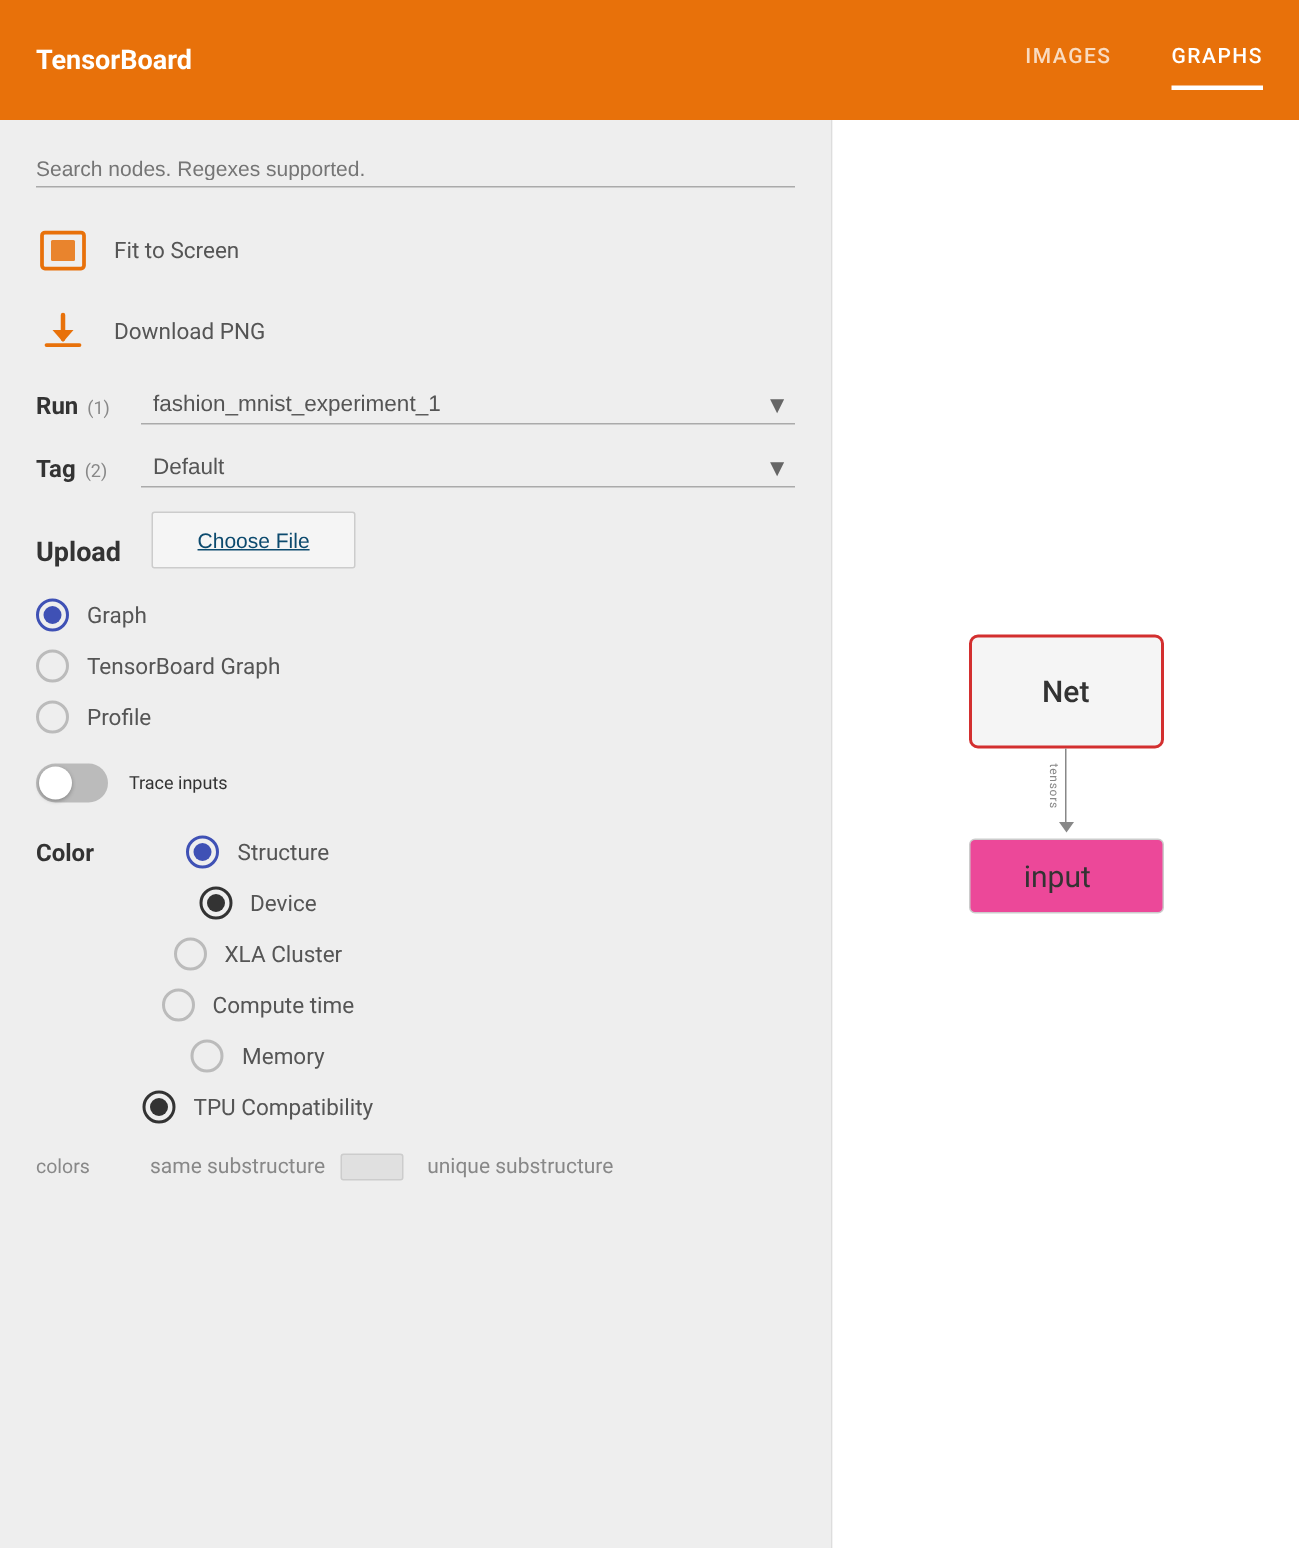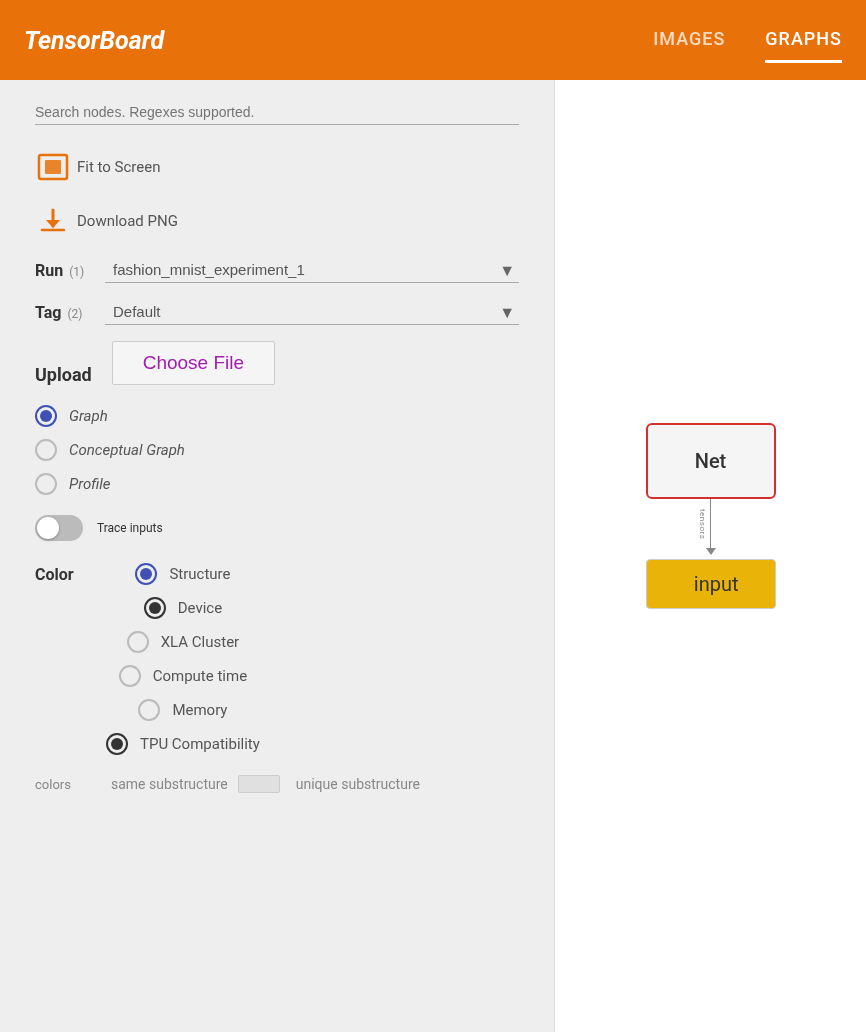--- a/index.html
+++ b/index.html
@@ -8,33 +8,32 @@
     
     .header {
       background: #E8710A;
       height: 80px;
       display: flex;
       align-items: center;
       padding: 0 24px;
     }
     .header-title {
       color: white;
-      font-size: 25px;
+      font-size: 18px;
       font-weight: bold;
       margin-right: auto;
-      font-style: italic;
     }
     .header-nav {
       display: flex;
       align-items: center;
       gap: 40px;
     }
     .nav-item {
       color: rgba(255,255,255,0.75);
-      font-size: 18px;
+      font-size: 14px;
       font-weight: 500;
       letter-spacing: 1px;
       cursor: pointer;
       padding-bottom: 4px;
       position: relative;
     }
     .nav-item.active {
       color: white;
     }
     .nav-item.active::after {
@@ -49,21 +48,21 @@
     
     .main {
       display: flex;
       height: calc(1032px - 80px);
     }
 
     
     .sidebar {
       width: 555px;
       background: #eeeeee;
-      padding: 20px 35px;
+      padding: 20px 24px;
       overflow-y: auto;
       border-right: 1px solid #ddd;
     }
 
     
     .search-input {
       width: 100%;
       border: none;
       border-bottom: 1px solid #aaa;
       background: transparent;
@@ -71,21 +70,21 @@
       color: #555;
       padding: 4px 0;
       outline: none;
       margin-bottom: 24px;
     }
 
     
     .action-row {
       display: flex;
       align-items: center;
-      gap: 6px;
+      gap: 16px;
       margin-bottom: 18px;
       cursor: pointer;
     }
     .action-icon {
       width: 36px;
       height: 36px;
       display: flex;
       align-items: center;
       justify-content: center;
     }
@@ -147,34 +146,34 @@
       margin-bottom: 20px;
     }
     .upload-label {
       font-size: 18px;
       font-weight: bold;
       color: #333;
     }
     .choose-file-btn {
       border: 1px solid #ccc;
       background: #f5f5f5;
-      color: #a21caf;
-      font-size: 19px;
+      color: #0c4a6e;
+      font-size: 14px;
       padding: 10px 30px;
       border-radius: 2px;
       cursor: pointer;
+      text-decoration: underline;
     }
 
     
     .radio-group {
       display: flex;
       flex-direction: column;
       gap: 12px;
       margin-bottom: 20px;
-      font-style: italic;
     }
     .radio-item {
       display: flex;
       align-items: center;
       gap: 12px;
       cursor: pointer;
     }
     .radio-circle {
       width: 22px;
       height: 22px;
@@ -345,27 +344,27 @@
       width: 0;
       height: 0;
       border-left: 5px solid transparent;
       border-right: 5px solid transparent;
       border-top: 7px solid #888;
       margin-top: -1px;
     }
     .graph-node-input {
       border: 1.5px solid #ccc;
       border-radius: 4px;
-      background: #eab308;
+      background: #ec4899;
       padding: 12px 36px;
       font-size: 20px;
       font-weight: 400;
       color: #333;
       min-width: 130px;
-      text-align: right;
+      text-align: left;
     }
   </style>
 </head>
 <body>
 
 <div class="header">
   <span class="header-title">TensorBoard</span>
   <nav class="header-nav">
     <span class="nav-item">IMAGES</span>
     <span class="nav-item active">GRAPHS</span>
@@ -437,21 +436,21 @@
     </div>
 
     
     <div class="radio-group">
       <div class="radio-item">
         <div class="radio-circle selected"></div>
         <span class="radio-text">Graph</span>
       </div>
       <div class="radio-item">
         <div class="radio-circle"></div>
-        <span class="radio-text">Conceptual Graph</span>
+        <span class="radio-text">TensorBoard Graph</span>
       </div>
       <div class="radio-item">
         <div class="radio-circle"></div>
         <span class="radio-text">Profile</span>
       </div>
     </div>
 
     
     <div class="toggle-row">
       <div class="toggle-switch">

